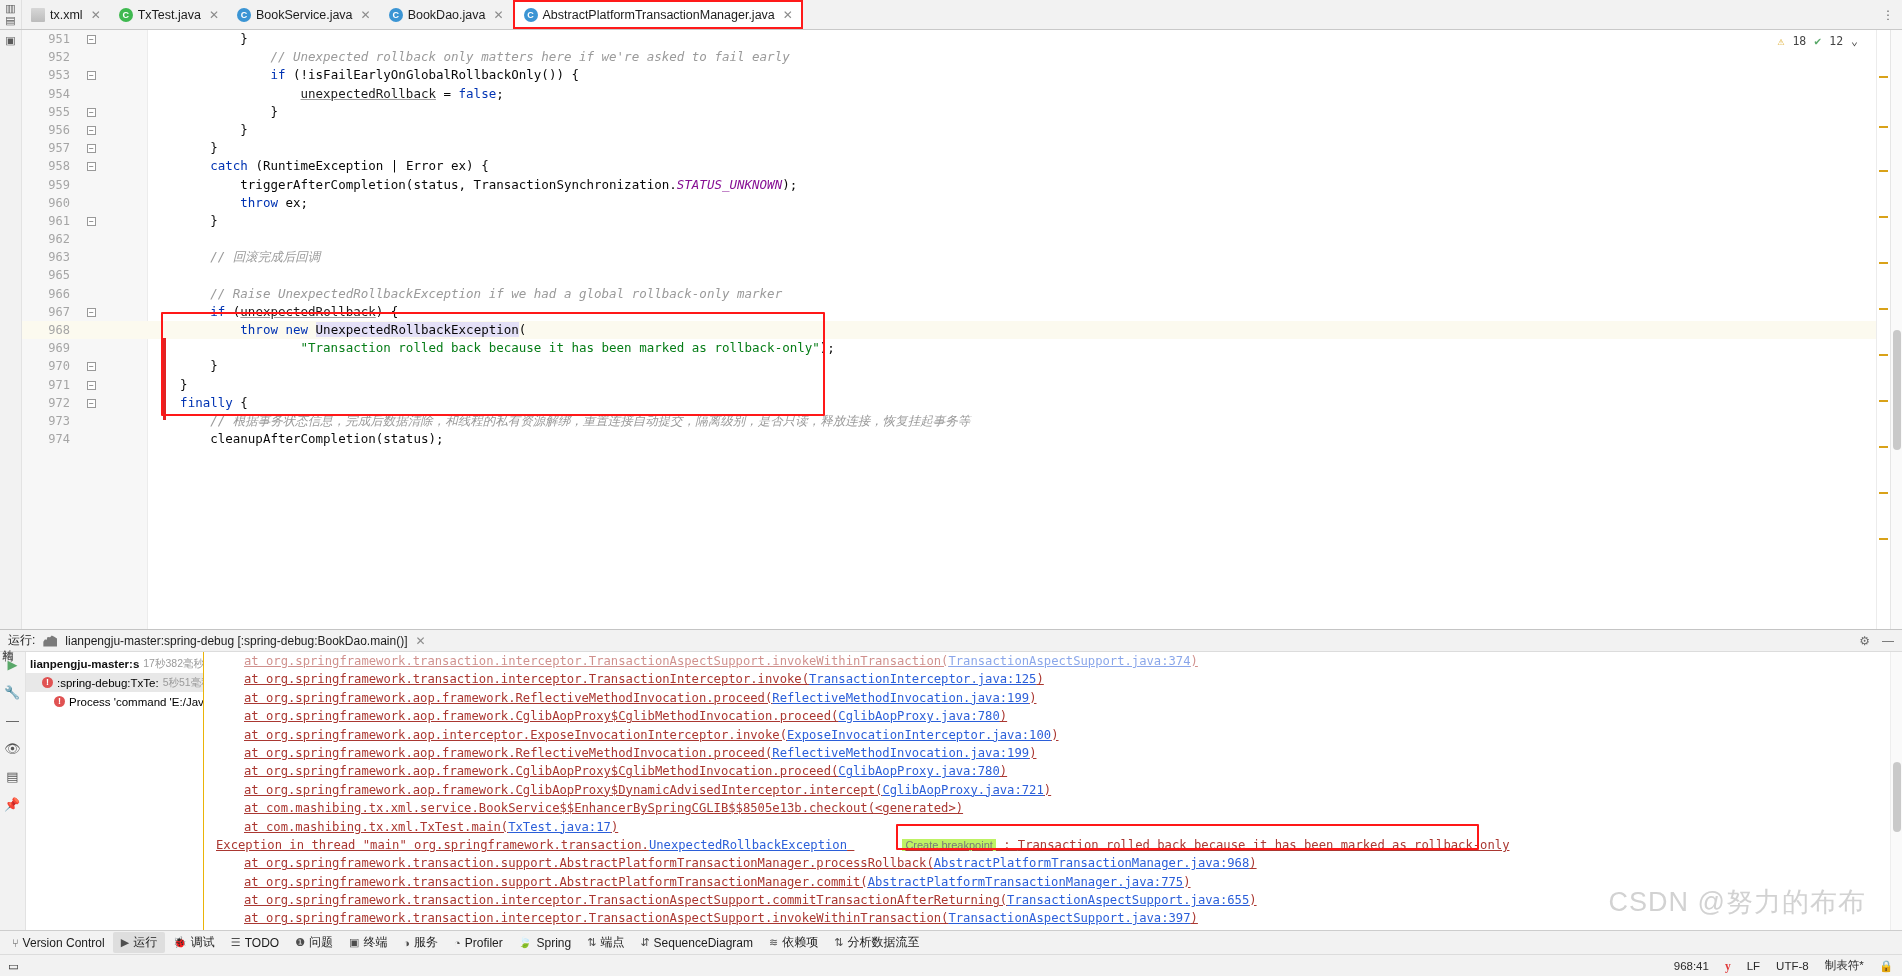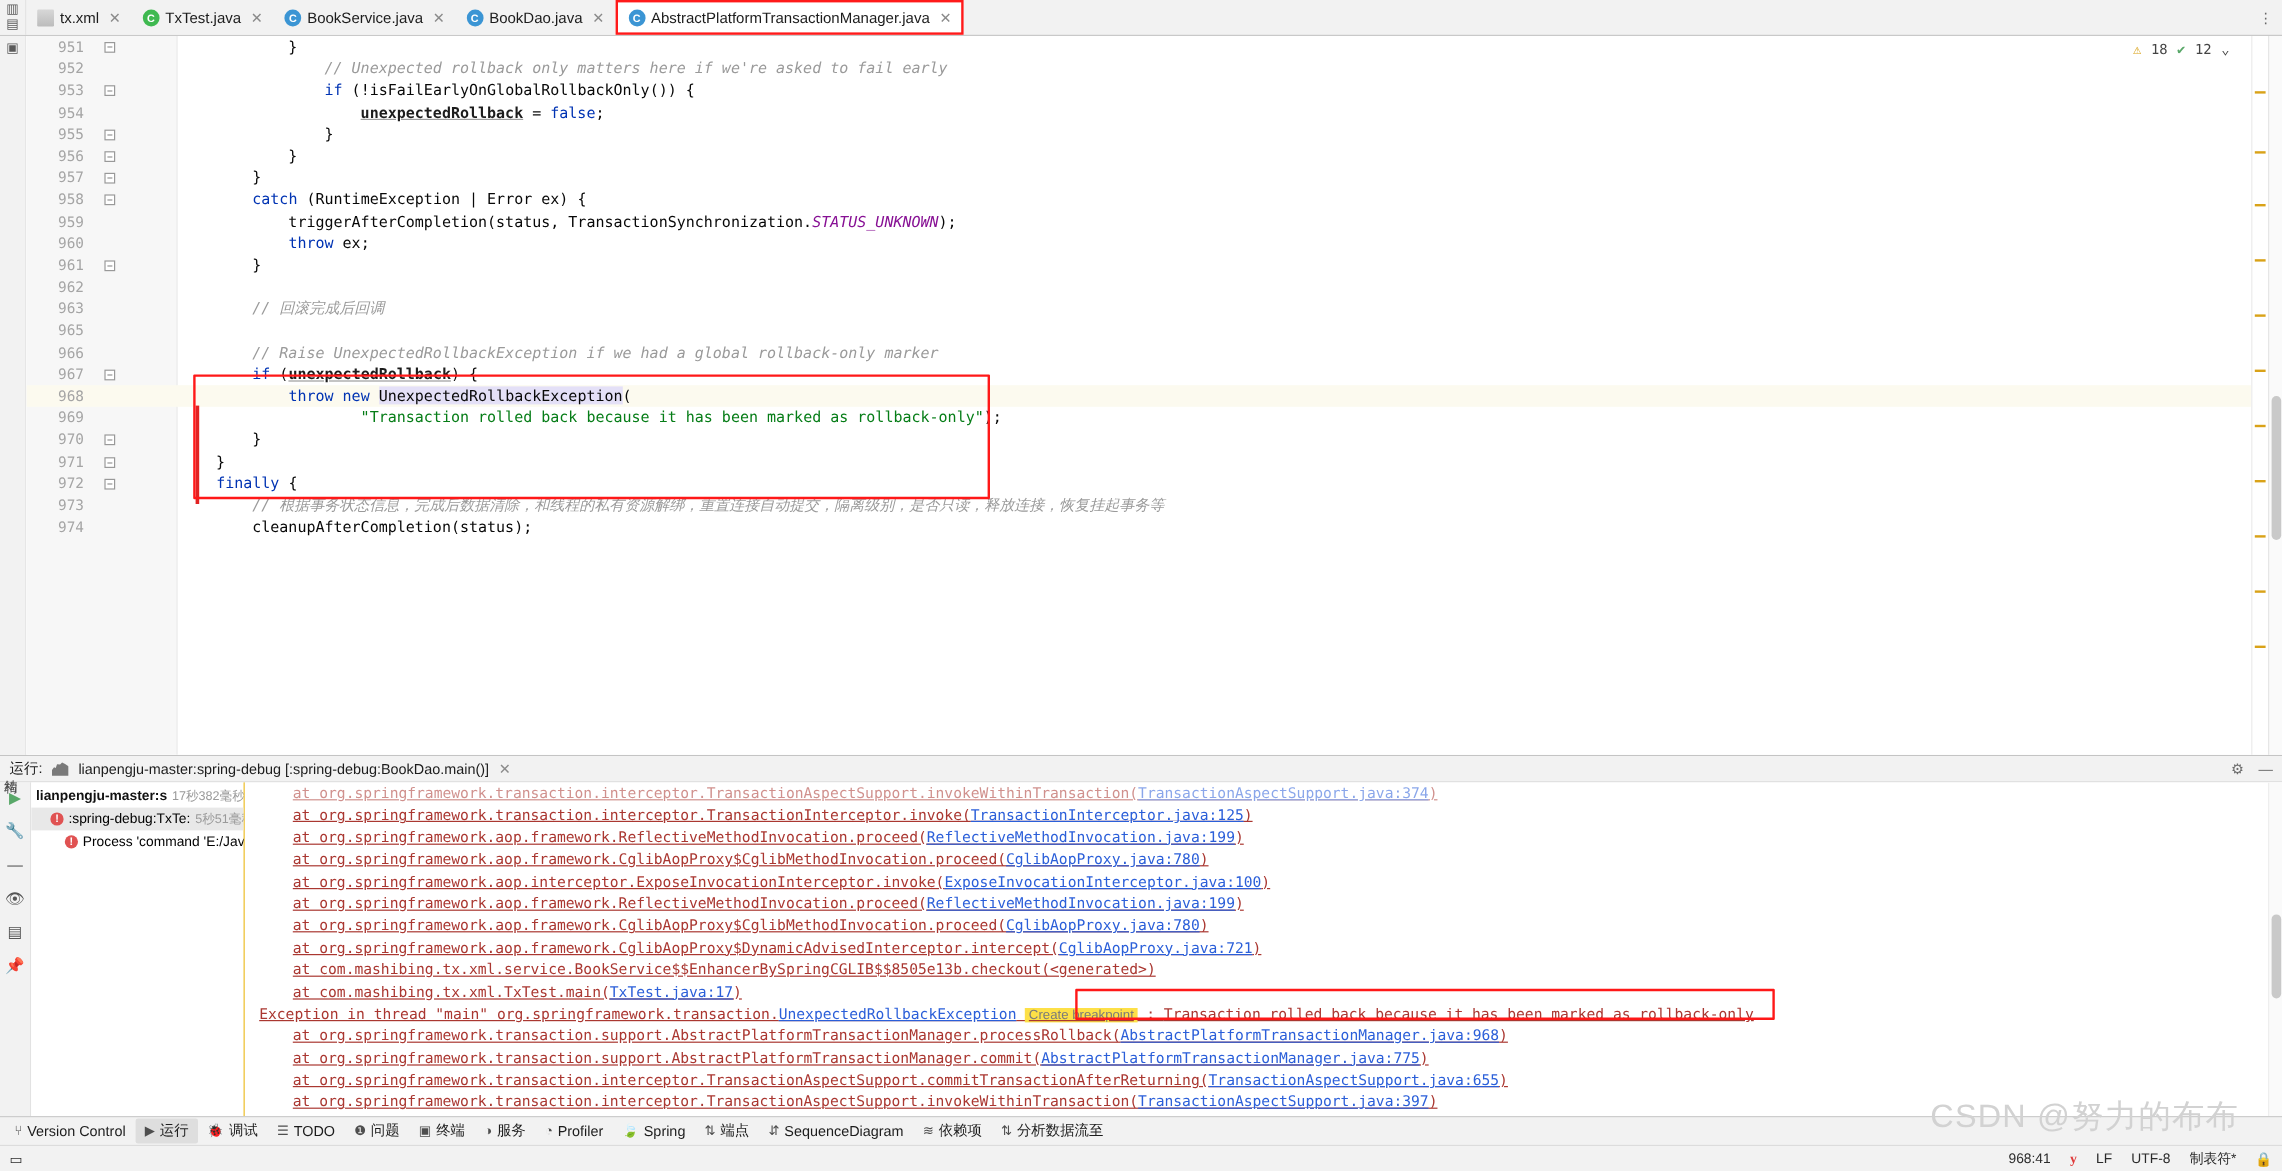--- a/index.html
+++ b/index.html
@@ -79,21 +79,21 @@
     border:1px solid #999; color:#666; font-size:8px; line-height:7px;
     text-align:center; background:#fff;
   }
   .markcol{ width:40px; flex:0 0 40px; }
   .code{ flex:1 1 auto; padding-left:2px; color:#080808; }
 
   .kw{ color:#0033b3; }
   .cmt{ color:#9a9a9a; font-style:italic; }
   .str{ color:#067d17; }
   .stat{ color:#871094; font-style:italic; }
-  .fld{ color:#1c1c1c; text-decoration:underline; text-decoration-color:#9d9d9d;font-weight:bold;}
+  .fld{ color:#1c1c1c; text-decoration:underline; text-decoration-color:#9d9d9d;}
   .hlsym{ background:#e4e0f7; }
 
   
   .red-box{
     position:absolute; border:2px solid #ff1818; pointer-events:none; border-radius:1px;
   }
   
   .exec-bar{
     position:absolute; width:3px; background:#e22222;
   }
@@ -146,41 +146,41 @@
     font-size:9px;line-height:11px;text-align:center;flex:0 0 11px;font-weight:bold;
   }
   .console{
     flex:1 1 auto; position:relative; overflow:hidden; background:#ffffff;
     font-family:"DejaVu Sans Mono","Liberation Mono",monospace;
     font-size:12.2px; color:#aa3731; padding-top:0px;text-decoration:underline;
   }
   .cline{ height:18.4px; line-height:18.4px; white-space:pre; padding-left:12px; }
   .cline.clip{ opacity:.55; }
   .lnk{ color:#2b5fd9; text-decoration:underline; }
-  .cbp{ color:#7a7a7a; background:#fde047; font-family:"Liberation Sans",sans-serif; font-size:11px; padding:0 3px; }
+  .cbp{ color:#7a7a7a; background:#bef264; font-family:"Liberation Sans",sans-serif; font-size:11px; padding:0 3px;margin-left:48px; }
   .console-scroll{ position:absolute; right:0; top:0; bottom:0; width:12px; background:#fafafa; border-left:1px solid #eee;}
   .console-thumb{ position:absolute; left:2px; width:8px; background:#c9c9c9; border-radius:4px;}
 
   
   .toolwin-bar{
     height:24px; background:#f2f2f2; border-top:1px solid #cdcdcd;
     display:flex; align-items:center; gap:0px; padding:0 4px; font-size:12px; color:#1c1c1c;
   }
   .twi{ display:flex; align-items:center; gap:4px; padding:2px 8px; white-space:nowrap; }
   .twi.active{ background:#dedede; border-radius:2px; }
   .twi .gi{ font-size:11px; color:#4e4e4e; }
   .statusbar{
     height:22px; background:#f2f2f2; border-top:1px solid #dcdcdc;
     display:flex; align-items:center; padding:0 8px; font-size:11.5px; color:#2b2b2b;
   }
   .status-right{ margin-left:auto; display:flex; align-items:center; gap:16px; }
   .yglyph{ color:#e03a3a; font-weight:bold; font-family:"Liberation Serif",serif; }
 
   .watermark{
-    position:absolute; right:36px; bottom:28px; font-size:27px; color:#d2d2d2;
+    position:absolute; right:36px; bottom:56px; font-size:27px; color:#d2d2d2;
     font-family:"Liberation Sans",sans-serif; letter-spacing:1px; pointer-events:none;
     white-space:nowrap;
   }
   .left-edge-vert{
     position:absolute; left:0; top:640px; writing-mode:vertical-rl;
     font-size:11px; color:#4d4d4d; letter-spacing:2px;
   }
 </style>
 </head>
 <body>

